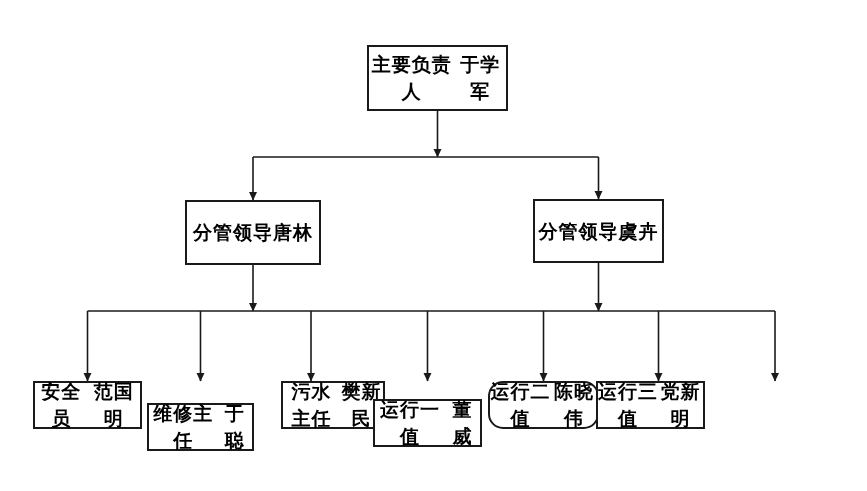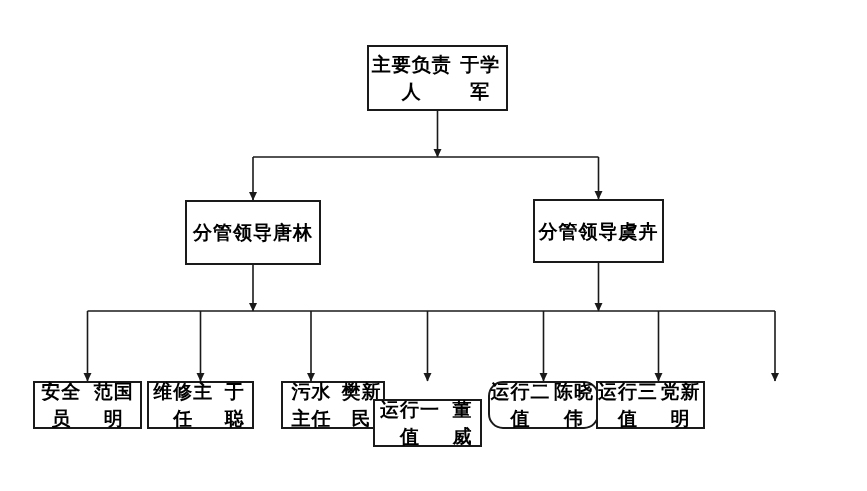--- a/index.html
+++ b/index.html
@@ -51,21 +51,21 @@
     line-height: 27px;
     letter-spacing: 1px;
   }
 
   
   .node-root      { left: 367px; top: 45px;  width: 141px; height: 66px; }
   .node-manager-0 { left: 185px; top: 200px; width: 136px; height: 65px; }
   .node-manager-1 { left: 533px; top: 199px; width: 131px; height: 64px; }
   .node-staff     { top: 381px; height: 48px; }
   .node-staff-0 { left: 33px;  width: 109px; }
-  .node-staff-1 { left: 147px; width: 107px; }
+  .node-staff-1 { left: 147px; width: 107px; margin-top: 22px; }
   .node-staff-2 { left: 259px; width: 104px; margin-left: 22px; }
   .node-staff-3 { left: 373px; width: 109px; margin-top: 18px; }
   .node-staff-4 { left: 488px; width: 111px; border-radius: 15px; }
   .node-staff-5 { left: 596px; width: 109px; }
   .node-staff-6 { left: 720px; width: 110px; }
 </style>
 </head>
 <body>
 
 <div class="canvas">

